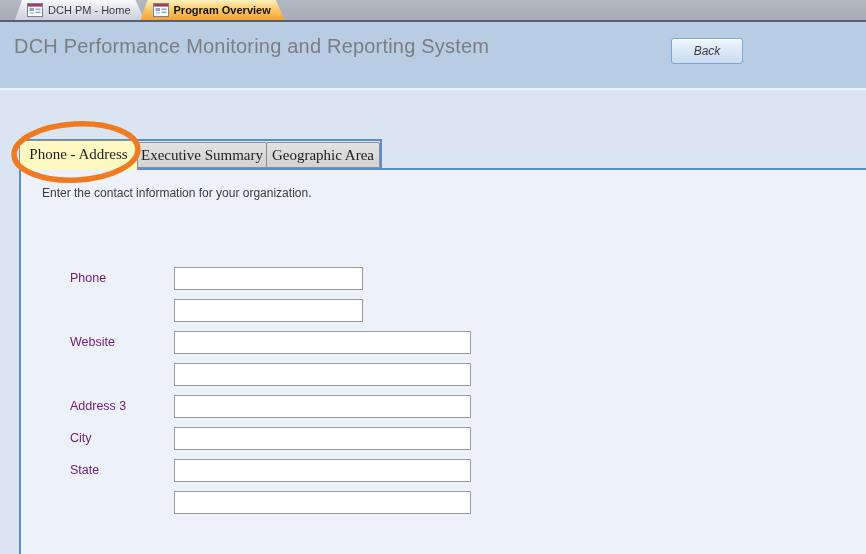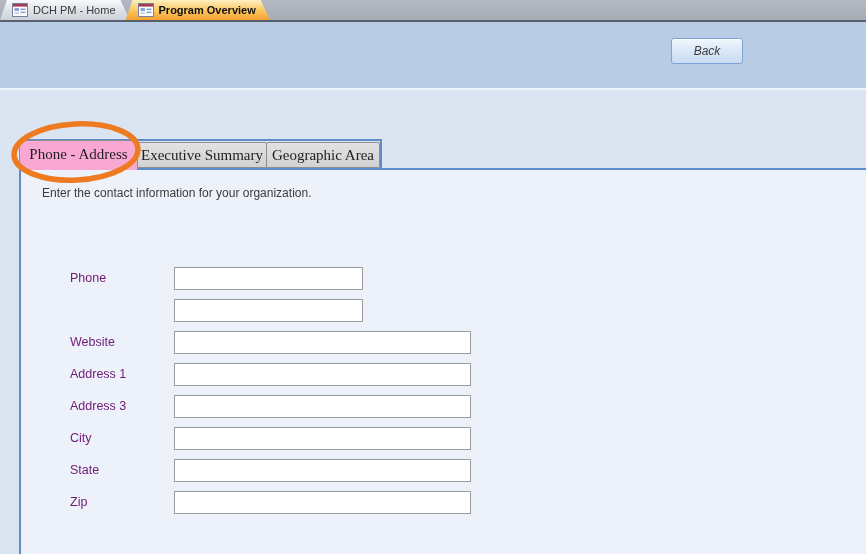--- a/index.html
+++ b/index.html
@@ -6,21 +6,21 @@
   body{font-family:"Liberation Sans", sans-serif; background:#e9edf2;}
   .screen{position:relative; width:866px; height:554px; overflow:hidden; background:#dbe5f1;}
 
   
   .doctab-bar{position:absolute; left:0; top:0; width:866px; height:20px;
     background:linear-gradient(#b3b8c1,#a7adb6); border-bottom:2px solid #57606e;
     display:flex; align-items:stretch;}
   .doctab{display:flex; align-items:center; gap:5px; padding:0 14px 0 12px;
     font-size:11px; color:#3a3a3a; cursor:default; position:relative;}
   .doctab.inactive{background:linear-gradient(#f8f9fb,#dde1e7 55%,#ccd1d9);
-    clip-path:polygon(7px 0, calc(100% - 9px) 0, 100% 100%, 0 100%); margin-left:0;align-items:center;}
+    clip-path:polygon(7px 0, calc(100% - 9px) 0, 100% 100%, 0 100%); margin-left:15px;align-items:center;}
   .doctab.active{background:linear-gradient(#fdf0c0,#fbc45c 55%,#f5a132);
     clip-path:polygon(7px 0, calc(100% - 9px) 0, 100% 100%, 0 100%);
     margin-left:-4px; font-weight:bold; color:#111;text-align:center;}
   .tab-icon{display:inline-flex; line-height:0;}
 
   
   .header{position:absolute; left:0; top:22px; width:866px; height:66px; background:#b8cce4;}
   .title{position:absolute; left:14px; top:13px; font-size:20px; color:#7c7e82; letter-spacing:0.2px;}
   .back-btn{position:absolute; left:671px; top:16px; width:72px; height:26px;
     background:linear-gradient(#f2f7fd,#dce9f8 45%,#cbdcf2); border:1px solid #7fa5d7;
@@ -32,21 +32,21 @@
     background:#dbe5f1; border-top:2px solid #eef3fa;}
 
   
   .strip-top{position:absolute; left:19px; top:49px; width:363px; height:2px; background:#5e8cc8; z-index:2;}
   .strip-right{position:absolute; left:380px; top:49px; width:2px; height:29px; background:#5e8cc8; z-index:2;}
 
   
   .subtab{position:absolute; font-family:"Liberation Serif", serif; font-size:15px;
     color:#1f1f1f; text-align:center; cursor:pointer; box-sizing:border-box; white-space:nowrap;}
   .subtab.active{left:19px; top:50px; width:119px; height:30px; line-height:27px;
-    background:#f9a8d4; border:1px solid #8f8f8f; border-bottom:none; z-index:5;}
+    background:#fef9c3; border:1px solid #8f8f8f; border-bottom:none; z-index:5;}
   .subtab.in1{left:137px; top:52px; width:130px; height:26px; line-height:24px;
     background:linear-gradient(#e2e2e2,#d2d2d2); border:1px solid #8f8f8f; z-index:4;
     border-radius:2px 2px 0 0;}
   .subtab.in2{left:266px; top:52px; width:114px; height:26px; line-height:24px;
     background:linear-gradient(#e2e2e2,#d2d2d2); border:1px solid #8f8f8f; z-index:4;
     border-radius:2px 2px 0 0;}
 
   
   .page{position:absolute; left:19px; top:78px; width:847px; height:388px;
     box-sizing:border-box; border-top:2px solid #5e8cc8; border-left:2px solid #5e8cc8;
@@ -93,20 +93,21 @@
           <rect x="2.5" y="9" width="4.5" height="2" fill="#c9d4ea"></rect>
           <rect x="8.5" y="5.5" width="5" height="1.6" fill="#8aa4d6"></rect>
           <rect x="8.5" y="8.6" width="5" height="1.6" fill="#8aa4d6"></rect>
         </svg>
       </span>
       <span>Program Overview</span>
     </div>
   </div>
 
   <div class="header">
+    <div class="title">DCH Performance Monitoring and Reporting System</div>
     <button class="back-btn">Back</button>
   </div>
 
   <div class="body">
 
     <div class="strip-top"></div>
     <div class="strip-right"></div>
 
     <div class="subtab active">Phone - Address</div>
     <div class="subtab in1">Executive Summary</div>
@@ -120,37 +121,35 @@
         <input class="finput short" value="" style="">
       </div>
       <div class="row" style="top:129px">
         <input class="finput short" value="" style="">
       </div>
       <div class="row" style="top:161px">
         <span class="flabel">Website</span>
         <input class="finput long" value="" style="">
       </div>
       <div class="row" style="top:193px">
-        <span class="flabel">Address 1</span>
         <input class="finput long" value="" style="">
       </div>
       <div class="row" style="top:225px">
         <span class="flabel">Address 3</span>
         <input class="finput long" value="" style="">
       </div>
       <div class="row" style="top:257px">
         <span class="flabel">City</span>
         <input class="finput long" value="" style="">
       </div>
       <div class="row" style="top:289px">
         <span class="flabel">State</span>
         <input class="finput long" value="" style="">
       </div>
       <div class="row" style="top:321px">
-        <span class="flabel">Zip</span>
         <input class="finput long" value="" style="">
       </div>
     </div>
   </div>
 
   <svg class="annotation" viewBox="0 0 134 69">
     <ellipse cx="67" cy="35" rx="62" ry="28" fill="none" stroke="#ee7b22" stroke-width="5.5" transform="rotate(-3 67 35)"></ellipse>
   </svg>
 
 </div>

